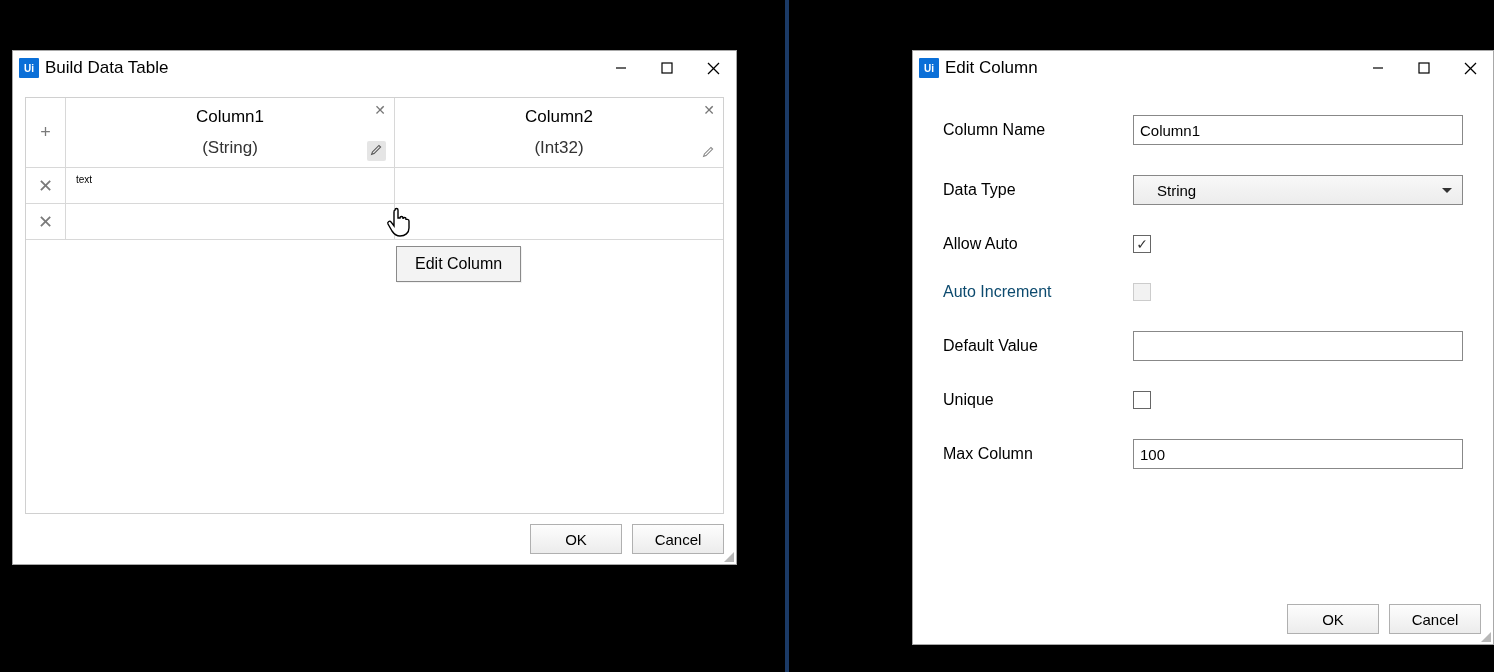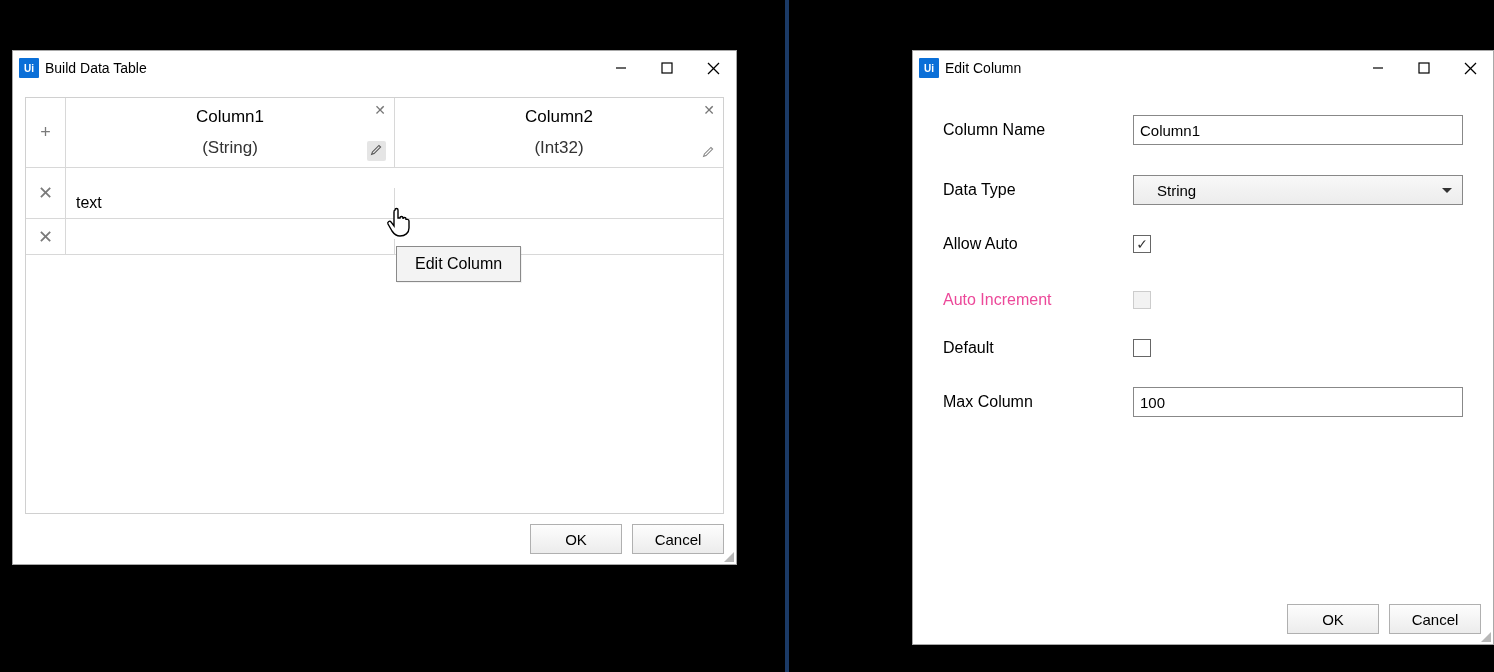--- a/index.html
+++ b/index.html
@@ -42,21 +42,21 @@
     background: #0a6fd8;
     color: #fff;
     font-weight: bold;
     font-size: 10px;
     display: flex;
     align-items: center;
     justify-content: center;
     margin-right: 6px;
     border-radius: 1px;
   }
-  .titlebar .title-text { flex: 0 0 auto; font-size: 14px; }
+  .titlebar .title-text { flex: 0 0 auto; font-size: 17px; }
   .titlebar .spacer { flex: 1; }
   .titlebar .win-btn {
     width: 46px;
     height: 34px;
     display: flex;
     align-items: center;
     justify-content: center;
     font-size: 14px;
   }
   .win-btn svg { stroke: #000; stroke-width: 1.2; fill: none; }
@@ -126,22 +126,21 @@
   }
   .col-edit-btn.hovered {
     background: #e5e5e5;
     padding: 2px 3px;
     border-radius: 2px;
   }
   .bdt-data-row .cell {
     flex: 1;
     border-right: 1px solid #d8d8d8;
     padding: 6px 10px;
-    font-size: 16px;
-    margin-top: 20px;
+    font-size: 10px;
   }
   .bdt-data-row .cell:last-child { border-right: none; }
   .bdt-empty { flex: 1; }
   .btn-row {
     display: flex;
     justify-content: flex-end;
     gap: 10px;
     padding: 10px 12px 10px 0;
   }
   .btn {
@@ -199,21 +198,21 @@
     padding: 30px 30px 0 30px;
     display: flex;
     flex-direction: column;
   }
   .form-row {
     display: flex;
     align-items: center;
     margin-bottom: 30px;
   }
   .form-row.disabled .form-label,
-  .form-row.disabled .chk { color: #ec4899; margin-top: 8px; }
+  .form-row.disabled .chk { color: #0c4a6e; }
   .form-label {
     width: 190px;
     font-size: 16px;
   }
   .form-input {
     flex: 1;
     height: 30px;
     border: 1px solid #888;
     padding: 2px 6px;
     font-size: 15px;
@@ -372,21 +371,25 @@
     </div>
     <div class="form-row">
       <div class="form-label">Allow Auto</div>
       <div class="chk">✓</div>
     </div>
     <div class="form-row disabled">
       <div class="form-label">Auto Increment</div>
       <div class="chk disabled"></div>
     </div>
     <div class="form-row">
-      <div class="form-label">Default</div>
+      <div class="form-label">Default Value</div>
+      <input class="form-input" value="" style="">
+    </div>
+    <div class="form-row">
+      <div class="form-label">Unique</div>
       <div class="chk"></div>
     </div>
     <div class="form-row">
       <div class="form-label">Max Column</div>
       <input class="form-input" value="100" style="">
     </div>
     <div class="edit-spacer"></div>
   </div>
 
   <div class="btn-row">

